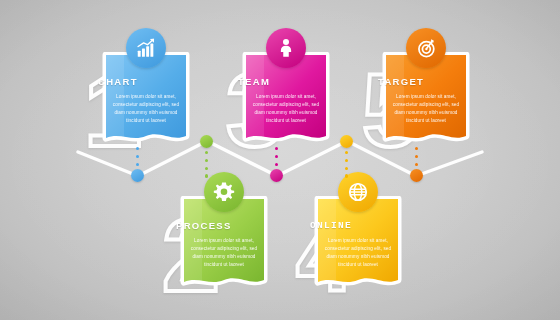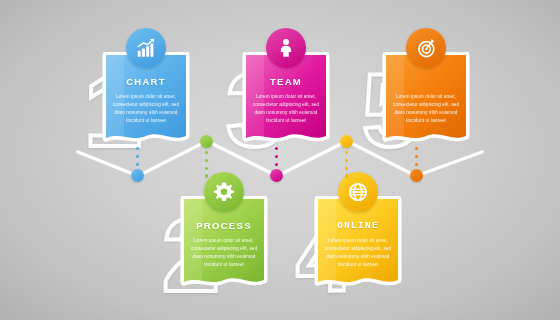--- a/index.html
+++ b/index.html
@@ -40,21 +40,21 @@
     filter:drop-shadow(0 1px 1px rgba(0,0,0,.10));
   }
 
   
   .card { position:absolute; }
 
   .card-shape { position:absolute; left:0; top:0; }
 
   .card-title {
     position:absolute; left:0; width:100%;
-    text-align:center;
+    text-align:left;
     color:#fff;
     font-size:9.5px;
     font-weight:700;
     letter-spacing:1.3px;
     text-shadow:0 1px 1px rgba(0,0,0,.16);
   }
   .card-body {
     position:absolute; left:0; width:100%;
     text-align:center;
     color:rgba(255,255,255,.94);
@@ -164,20 +164,21 @@
         <linearGradient id="g5" x1="0" y1="0" x2="1" y2="1">
           <stop offset="0%" stop-color="#f99b2a"></stop>
           <stop offset="52%" stop-color="#f47d0c"></stop>
           <stop offset="100%" stop-color="#e06800"></stop>
         </linearGradient>
       </defs>
       <path d="M8,3 L88,3 L88,84 C74,90 62,78 48,84 C34,90 22,80 8,86 Z" fill="none" stroke="#ffffff" stroke-width="7" stroke-linejoin="round"></path>
       <path d="M8,3 L88,3 L88,84 C74,90 62,78 48,84 C34,90 22,80 8,86 Z" fill="url(#g5)"></path>
       <path d="M8,3 L26,3 L26,86 C19,86 14,84 8,86 Z" fill="#ffffff" opacity="0.10"></path>
     </svg>
+    <div class="card-title" style="top:24px;">TARGET</div>
     <div class="card-body" style="top:41px;">Lorem ipsum dolor sit amet, consectetur adipiscing elit, sed diam nonummy nibh euismod tincidunt ut laoreet</div>
   </div>
 
   <div class="badge" style="left:406px; top:28px; background:linear-gradient(150deg,#f89023,#e06800);">
     <svg width="22" height="22" viewBox="0 0 24 24">
       <circle cx="12.4" cy="13.2" r="8.1" fill="none" stroke="#fff" stroke-width="1.9"></circle>
       <circle cx="12.4" cy="13.2" r="4.3" fill="none" stroke="#fff" stroke-width="1.9"></circle>
       <circle cx="12.4" cy="13.2" r="1.3" fill="#fff"></circle>
       <path d="M19.4,4.2 L12.6,12.6" stroke="#fff" stroke-width="1.8" stroke-linecap="round" fill="none"></path>
       <path d="M18.1,2.2 L20.8,5.6 L16.6,5.9 Z" fill="#fff"></path>

